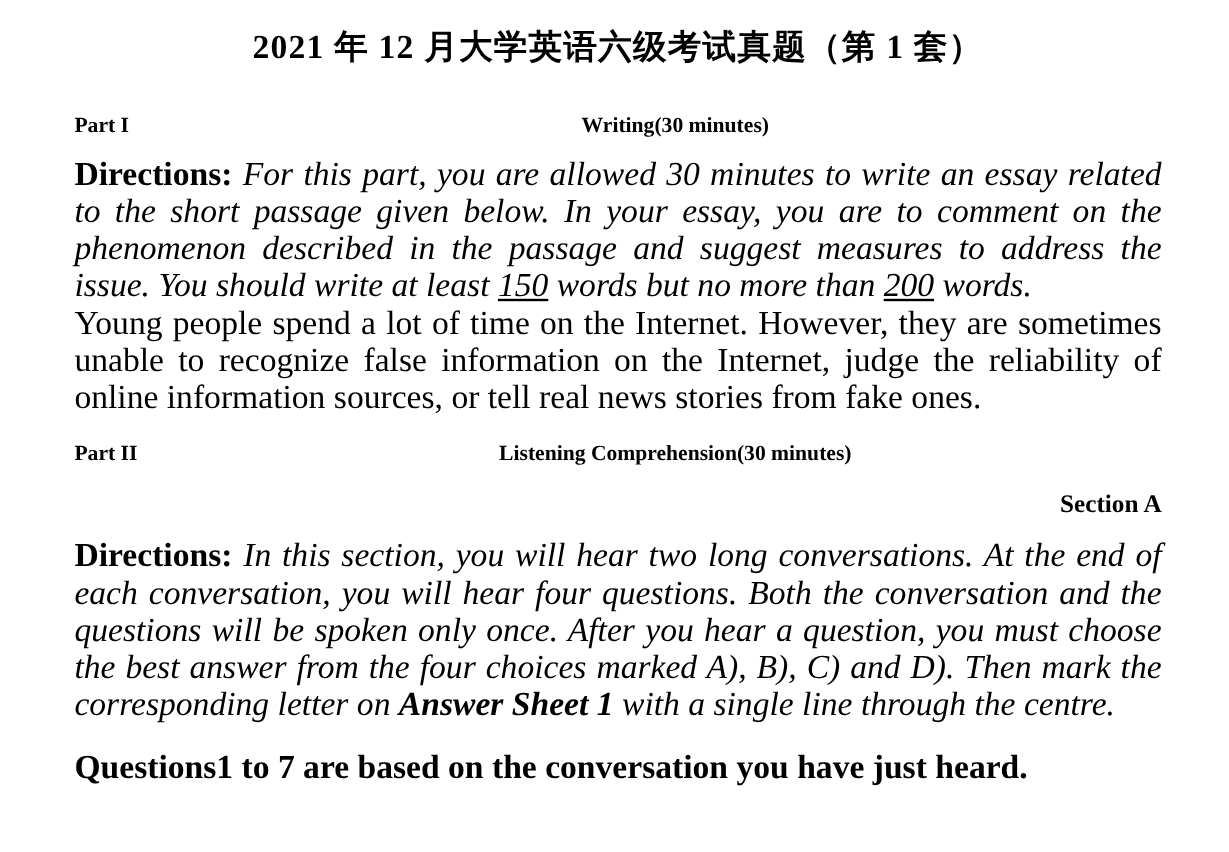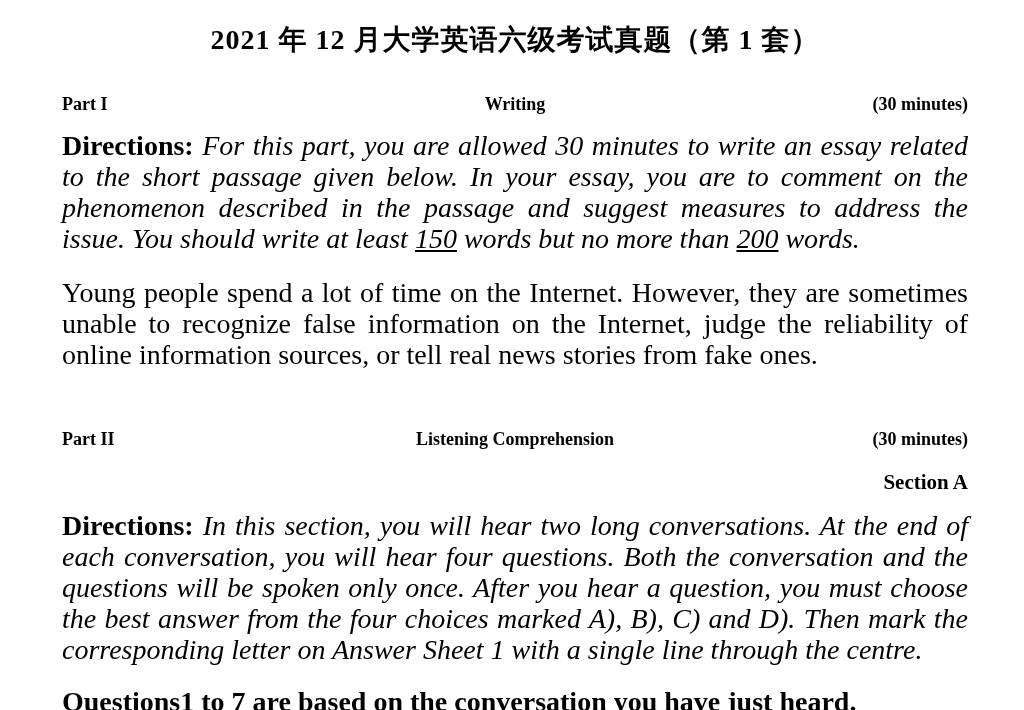--- a/index.html
+++ b/index.html
@@ -31,49 +31,49 @@
   .part-row {
     display: grid;
     grid-template-columns: 1fr auto 1fr;
     align-items: baseline;
     font-weight: bold;
     font-size: 18px;
     margin-top: 36px;
   }
   .part-row .part-label   { text-align: left; }
   .part-row .part-heading { text-align: left; }
-  .part-row .part-duration{ text-align: right; }
+  .part-row .part-duration{ }
   p {
     margin: 0;
     font-size: 28px;
     line-height: 31px;
     text-align: justify;
     text-justify: inter-word;
   }
   p.directions { margin-top: 15px; }
-  p.passage    { margin-top: 23px; }
+  p.passage    { }
   .dir-label {
     font-weight: bold;
     font-style: normal;
   }
   .dir-text { font-style: italic; }
   .u { text-decoration: underline; }
-  .bold-italic { font-weight: normal; font-style: italic; }
+  .bold-italic { font-weight: bold; font-style: italic; }
   .section-label {
     margin-top: 20px;
     font-size: 21px;
     font-weight: bold;
     text-align: right;
   }
   p.questions-line {
     margin-top: 21px;
     font-weight: bold;
     text-align: left;
   }
-  .part2-row { margin-top: 59px; }
+  .part2-row { margin-top: 20px; }
 </style>
 </head>
 <body>
 
 <div class="page">
 
   <h1 class="doc-title">2021 年 12 月大学英语六级考试真题（第 1 套）</h1>
 
   <div class="part-row">
     <span class="part-label">Part I</span>

